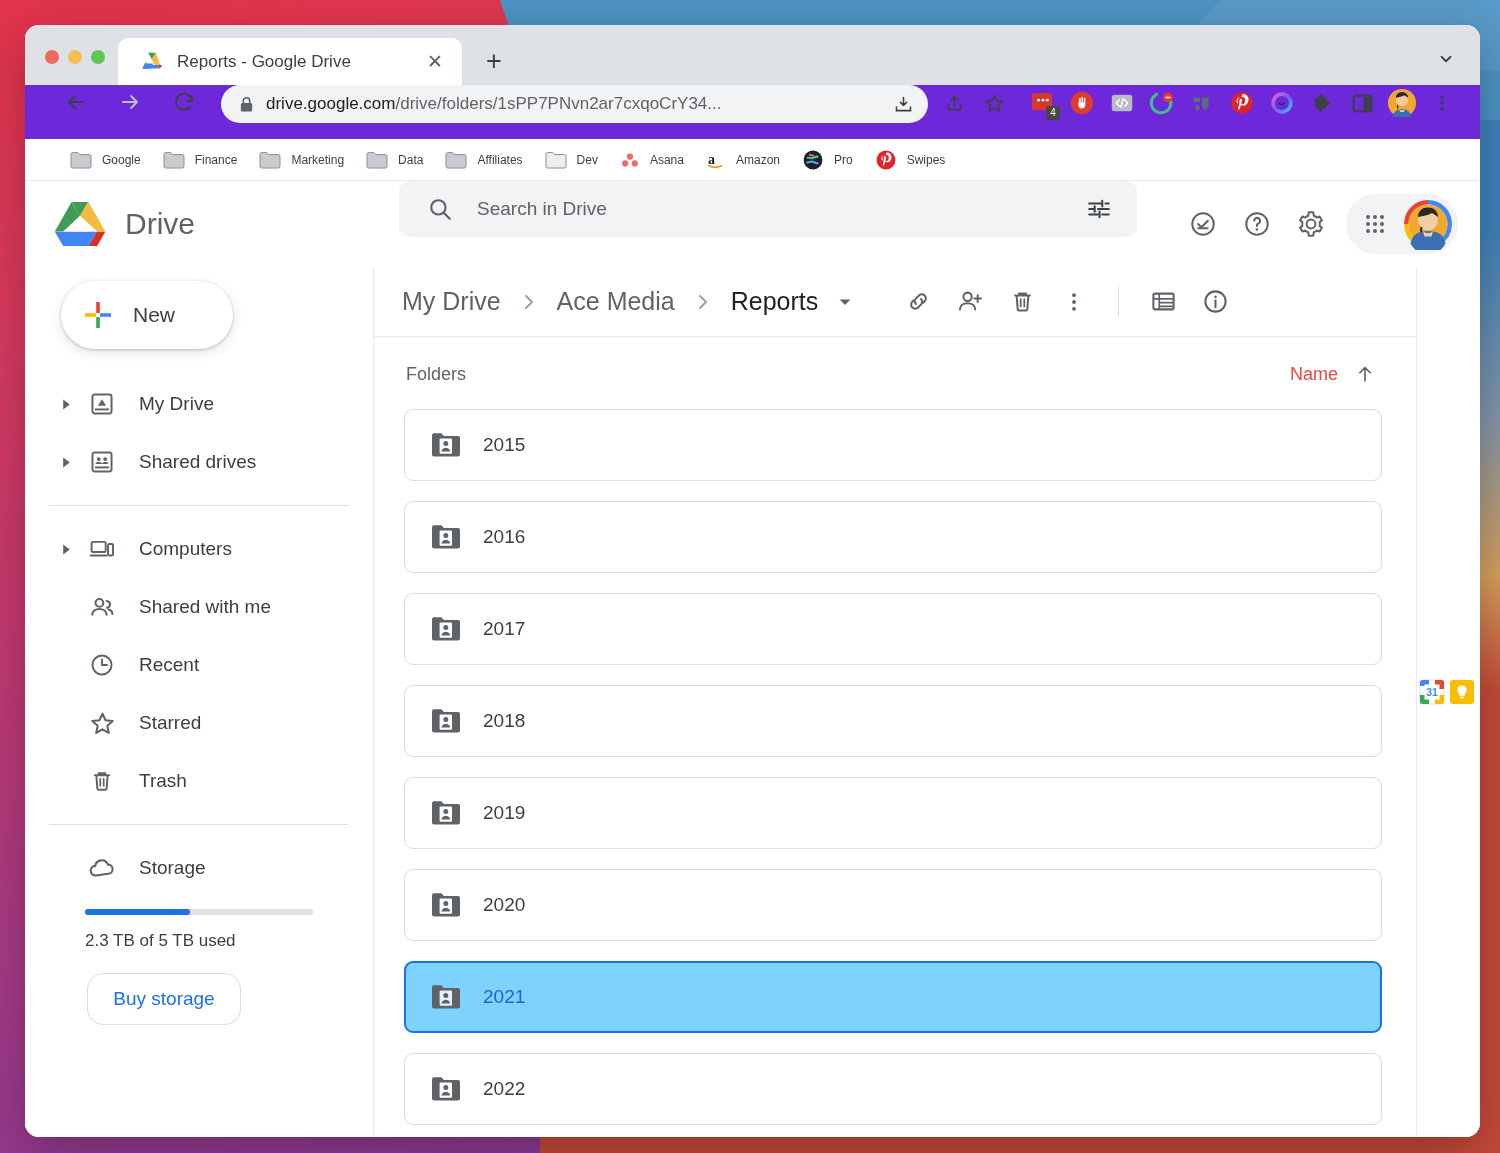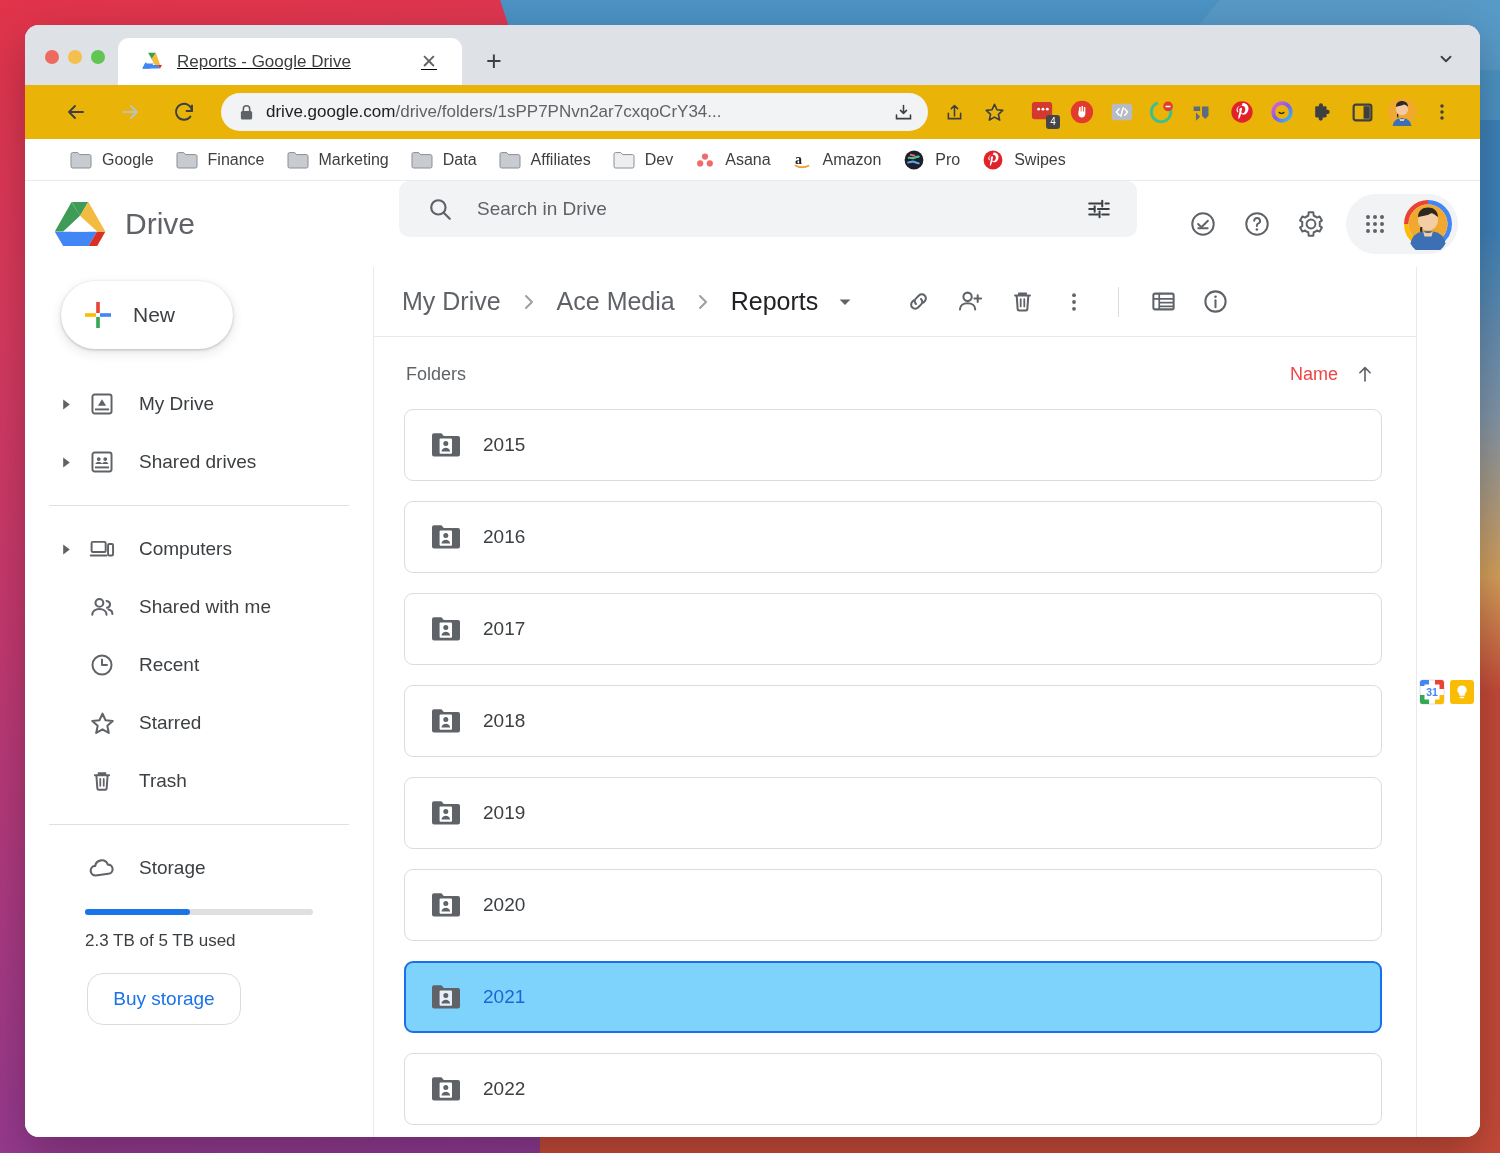--- a/index.html
+++ b/index.html
@@ -55,24 +55,23 @@
   .dot.red { background: #ed6a5f; }
   .dot.yellow { background: #f5bf4f; }
   .dot.green { background: #61c554; }
 
   .tab {
     height: 47px;
     min-width: 344px;
     background: #fff;
     border-radius: 11px 11px 0 0;
     display: flex; align-items: center;
-    padding: 0 20px 0 22px;
+    padding: 0 14px 0 22px;
     gap: 13px;
     position: relative;
-    text-decoration: underline;
   }
   .tab-title {
     font-size: 17px; color: #3c4043;
     white-space: nowrap; overflow: hidden; text-overflow: ellipsis;
     flex: 1;
   }
   .tab-close {
     width: 26px; height: 26px;
     display: flex; align-items: center; justify-content: center;
     color: #5f6368; font-size: 19px; line-height: 1;
@@ -81,22 +80,22 @@
   .newtab {
     width: 36px; height: 36px; margin: 0 0 6px 14px;
     display: flex; align-items: center; justify-content: center;
     color: #3c4043; font-size: 27px; font-weight: 300; line-height: 1;
   }
   .tabstrip-right { margin-left: auto; padding: 0 24px 16px 0; display: flex; align-items: center; }
   .chev-down { width: 20px; height: 20px; display: flex; align-items: center; justify-content: center; }
 
   
   .toolbar {
-    height: 54px; background: #eab308;
-    display: flex; align-items: center;
+    height: 54px; background: #6d28d9;
+    display: flex; align-items: flex-start;
     padding: 0 18px 0 34px; gap: 0;
     flex: 0 0 auto;
   }
   .navbtn {
     width: 34px; height: 34px; margin-right: 20px;
     display: flex; align-items: center; justify-content: center;
     color: #5f6368;
   }
   .navbtn.disabled { color: #bdc1c6; }
   .omnibox {
@@ -125,21 +124,21 @@
 
   
   .bookmarks {
     height: 42px; background: #fff;
     display: flex; align-items: center;
     padding: 0 34px; gap: 0;
     border-bottom: 1px solid #e8eaed;
     flex: 0 0 auto;
   }
   .bm { display: flex; align-items: center; gap: 10px; padding: 5px 11px; border-radius: 5px; }
-  .bm-label { font-size: 16px; color: #3c4043; white-space: nowrap; }
+  .bm-label { font-size: 12px; color: #3c4043; white-space: nowrap; }
 
   
   .app { flex: 1; display: flex; flex-direction: column; background: #fff; min-height: 0; }
   .drive-header {
     height: 86px; display: flex; 
     padding: 0 22px 0 28px; gap: 0; flex: 0 0 auto;
   }
   .brand { display: flex; align-items: center; gap: 18px; width: 346px; }
   .brand-name { font-size: 30px; color: #5f6368; font-weight: 400; }
   .searchbar {

